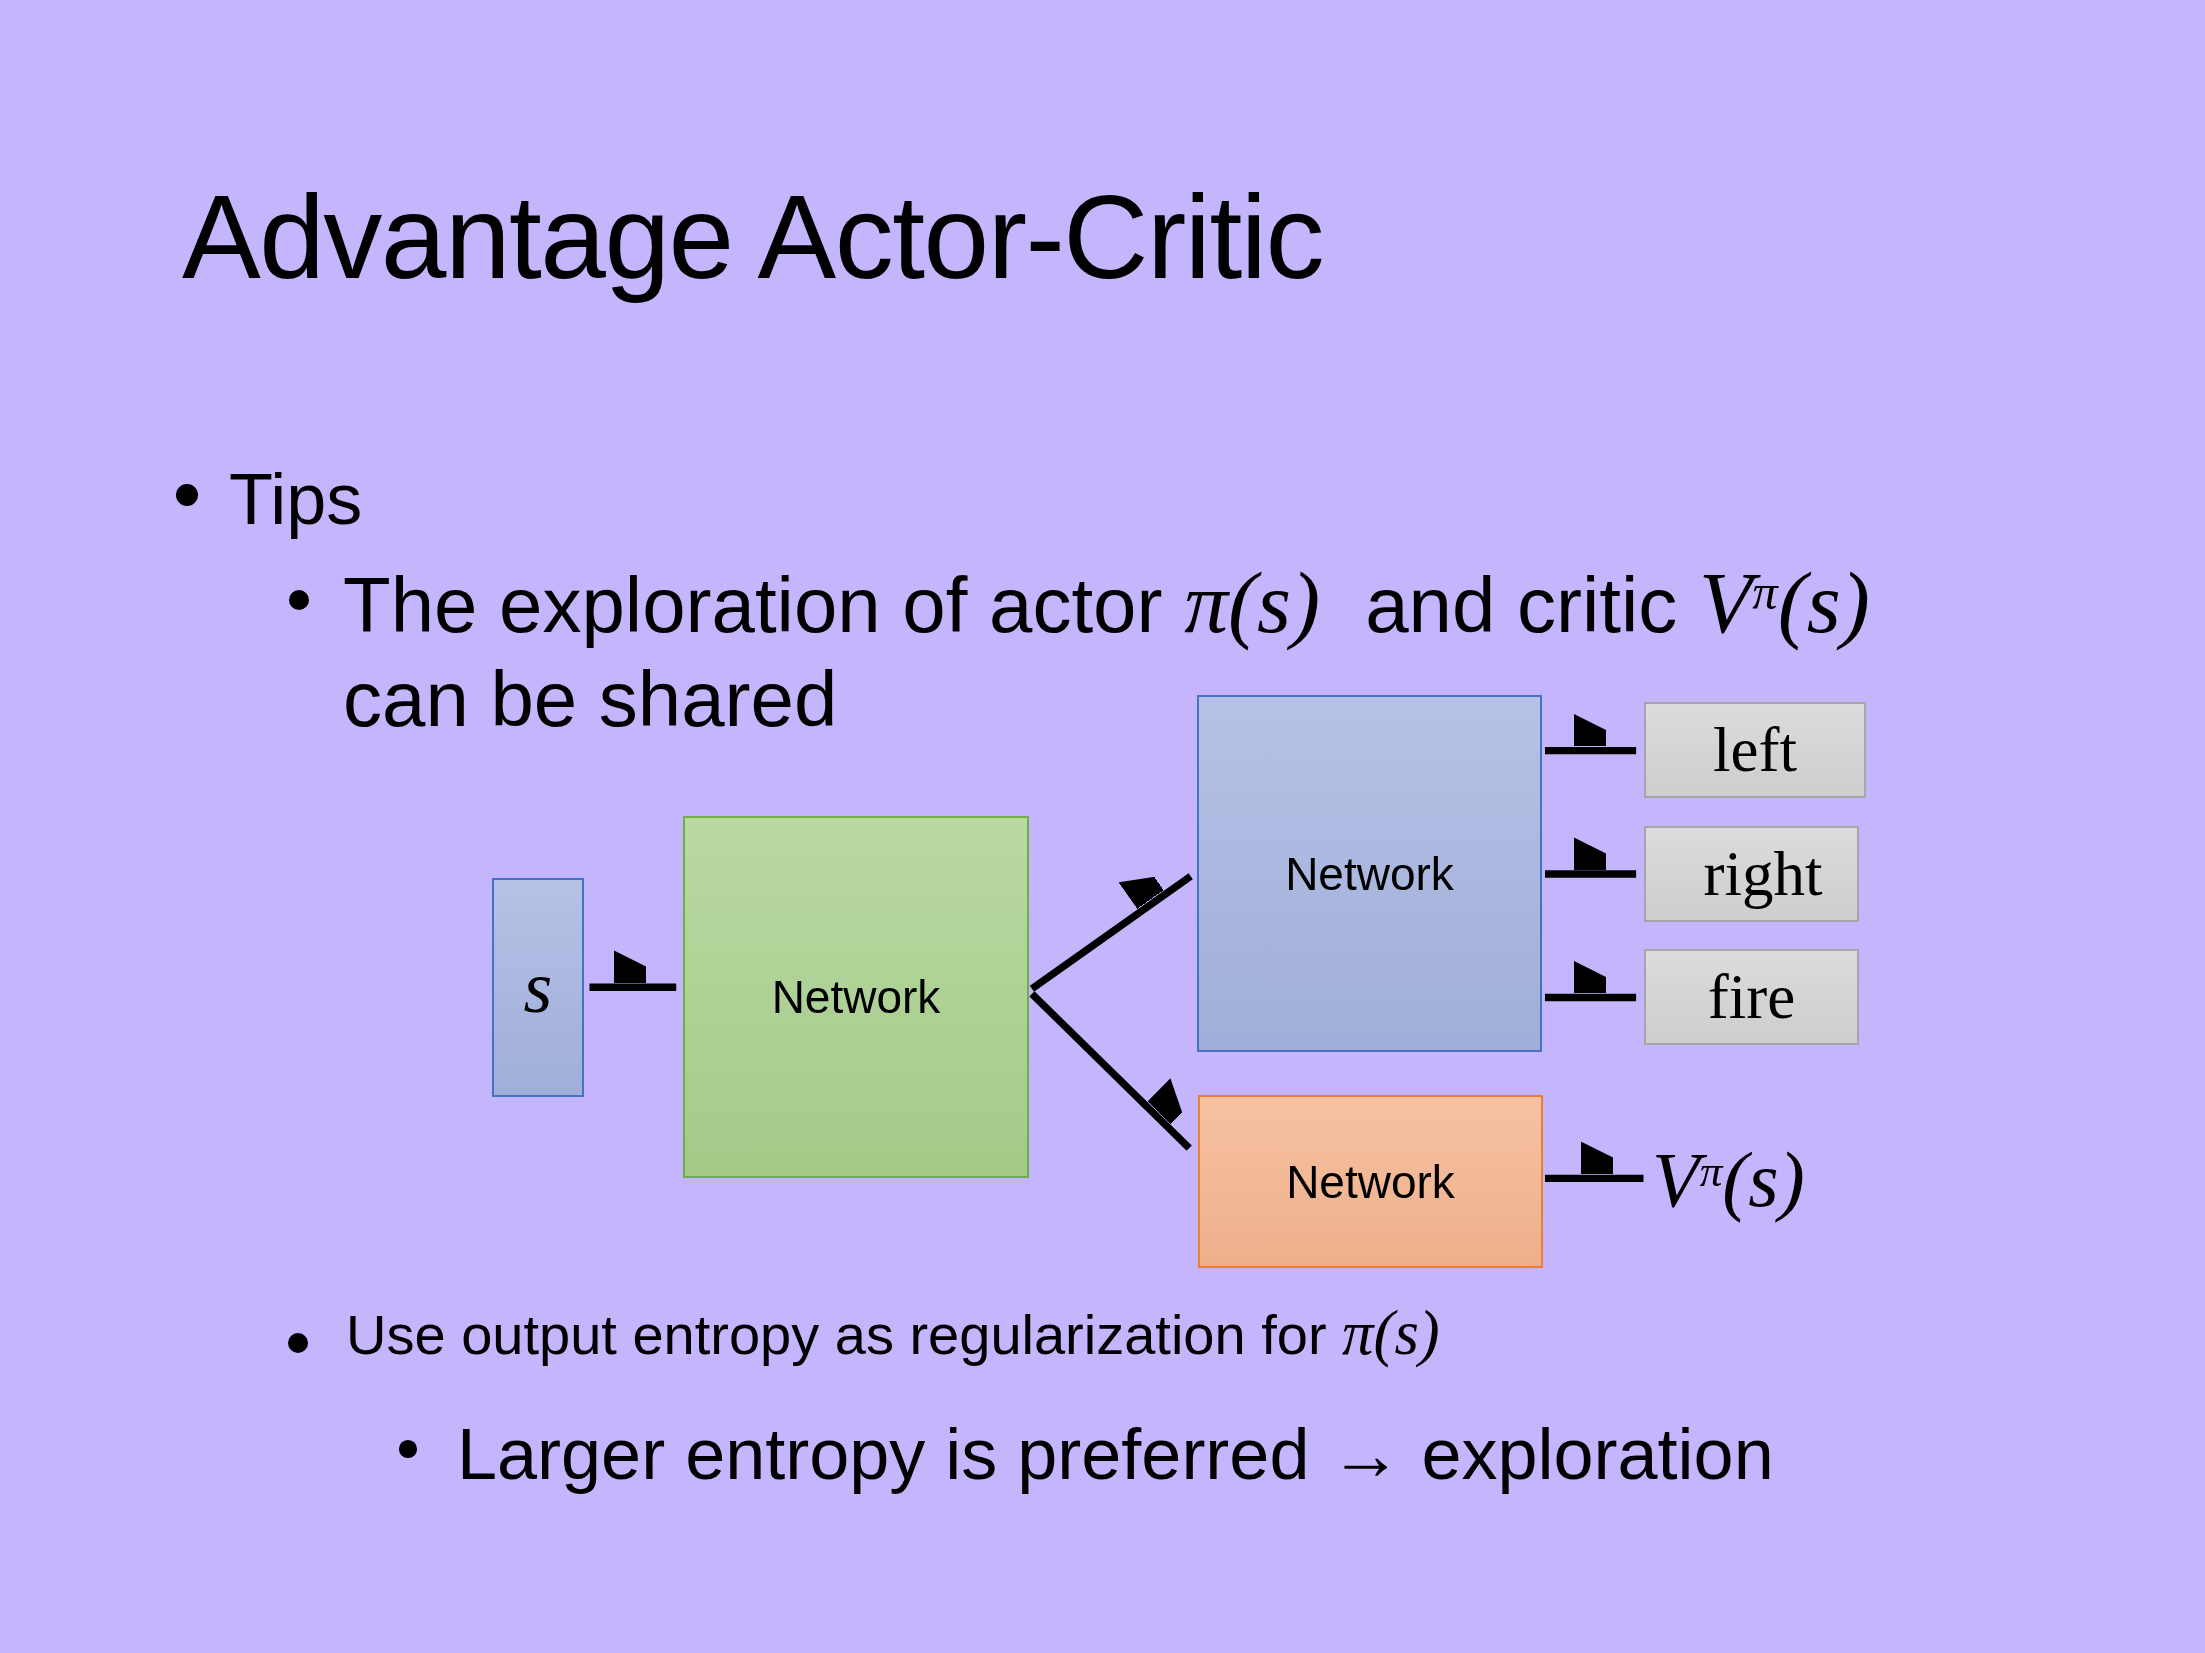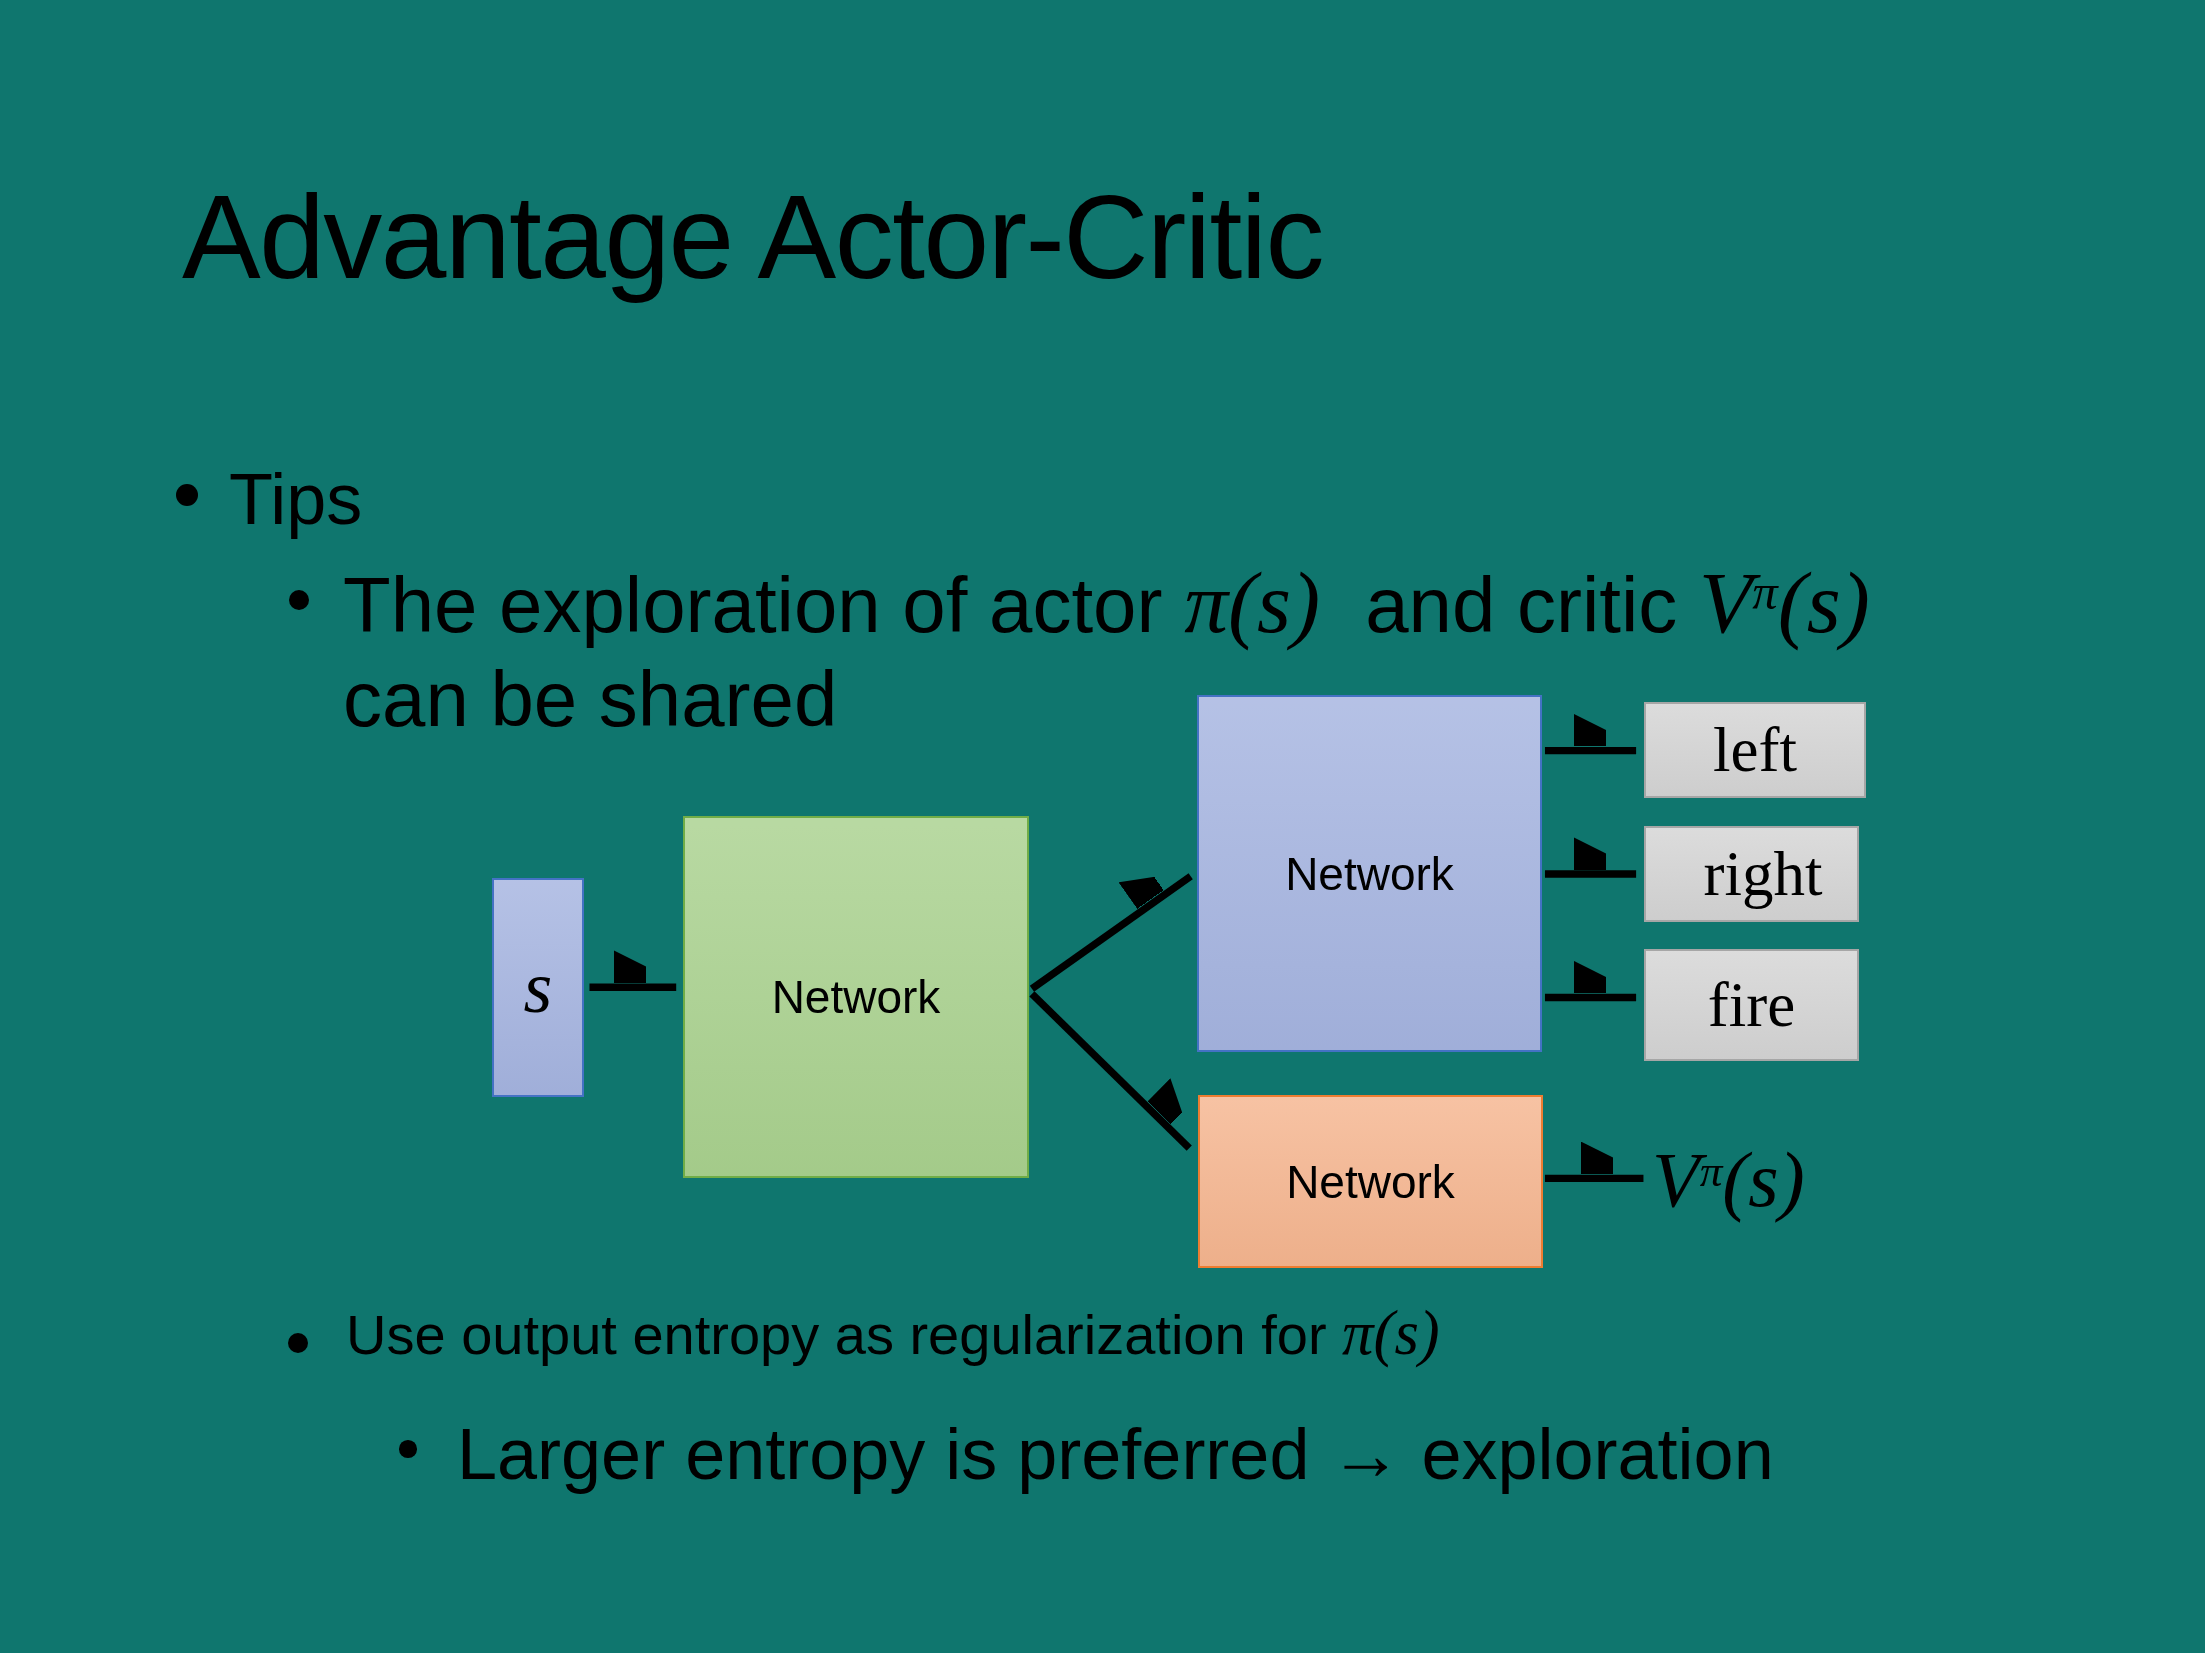--- a/index.html
+++ b/index.html
@@ -1,20 +1,20 @@
 <!DOCTYPE html>
 <html style="--input-fill: #A5B4E0; --input-border: #4472C4; --shared-fill: #A9D18E; --shared-border: #70AD47; --actor-fill: #A5B4E0; --actor-border: #4472C4; --critic-fill: #F5B58F; --critic-border: #ED7D31; --action-fill: #D4D4D4; --action-border: #A6A6A6; --arrow: #000000;font-size:11.8px"><head>
 <meta charset="utf-8">
 <style>
   html, body { margin: 0; padding: 0; background: #ffffff; }
   .slide {
     position: relative;
     width: 2205px;
     height: 1654px;
-    background: #0f766e;
+    background: #c4b5fd;
     font-family: "Liberation Sans", "DejaVu Sans", sans-serif;
     color: #000000;
     overflow: hidden;
   }
   .abs { position: absolute; }
 
   .title {
     left: 182px;
     top: 178px;
     font-size: 118px;
@@ -125,21 +125,21 @@
   <div class="dbox critic-box" style="left:1198px; top:1095px; width:345px; height:173px;">
     <span class="network-label">Network</span>
   </div>
 
   <div class="dbox action-box" style="left:1644px; top:702px; width:222px; height:96px;">
     <span class="action-label">left</span>
   </div>
   <div class="dbox action-box" style="left:1644px; top:826px; width:215px; height:96px;padding-left:23px;">
     <span class="action-label">right</span>
   </div>
-  <div class="dbox action-box" style="left:1644px; top:949px; width:215px; height:112px;text-align:right;">
+  <div class="dbox action-box" style="left:1644px; top:949px; width:215px; height:96px;text-align:right;">
     <span class="action-label">fire</span>
   </div>
 
   <div class="abs value-label" style="left:1652px; top:1141px;"><span>V</span><sup>π</sup><span>(s)</span></div>
 
   <svg id="arrows" width="2205" height="1654" viewBox="0 0 3000 2250">
     <defs>
       <marker id="head" markerWidth="4.4" markerHeight="4.4" refX="8.5" refY="5" orient="auto" markerUnits="strokeWidth">
         <path d="M0,0 L10,5 L0,10 z"></path>
       </marker>

